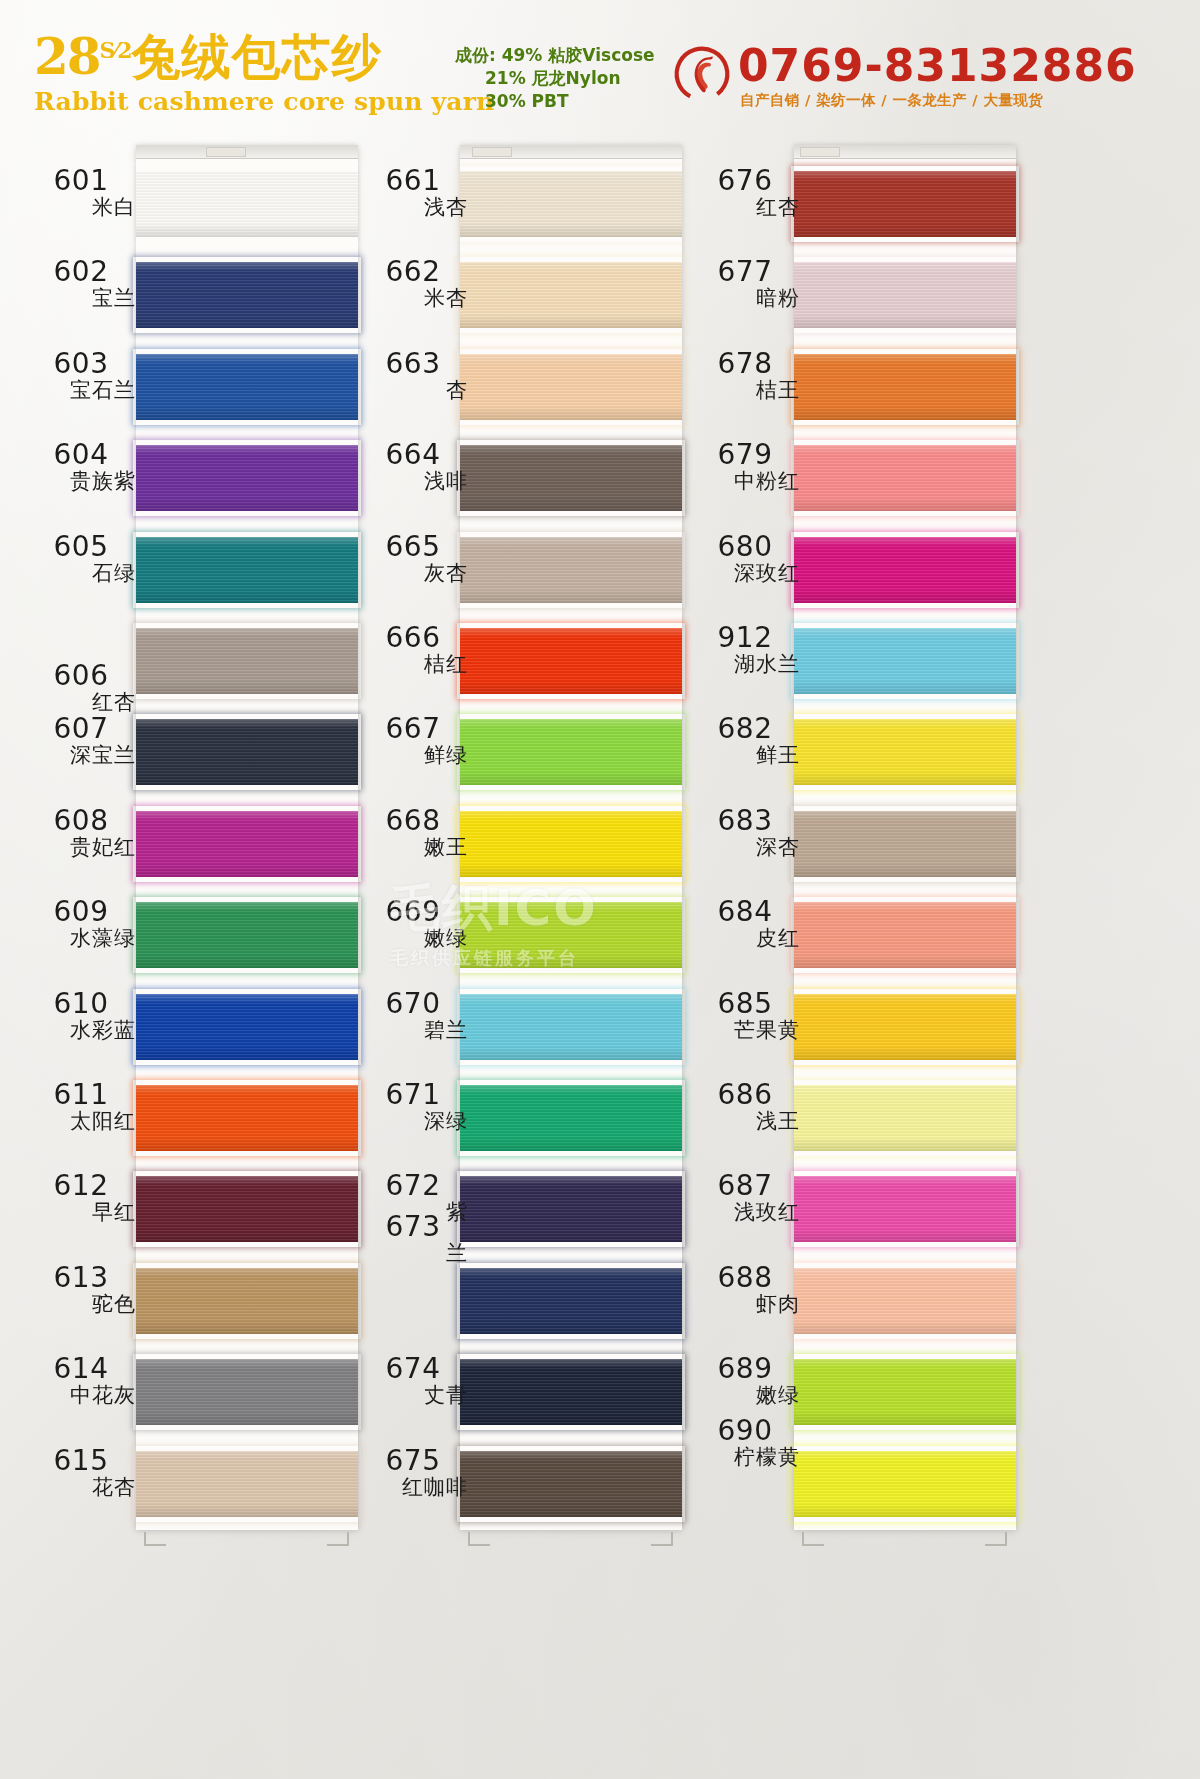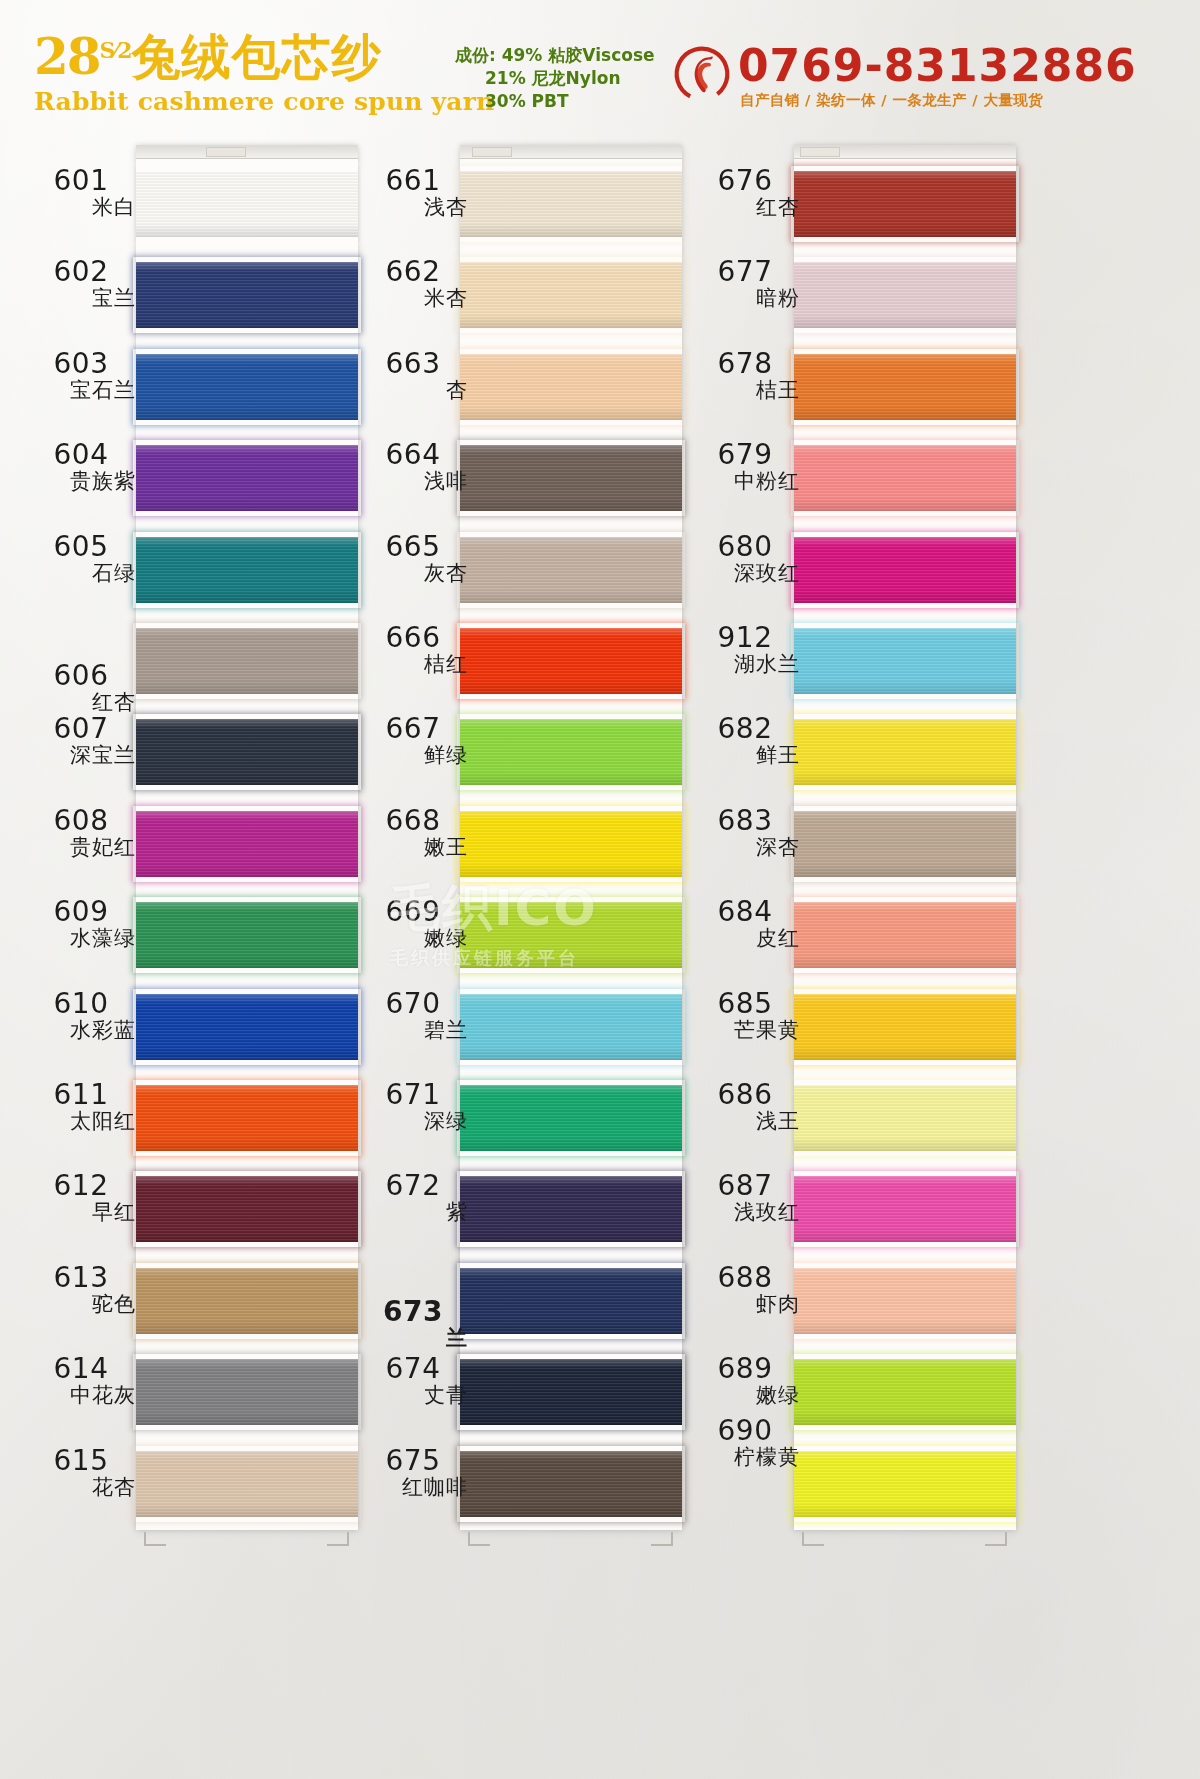--- a/index.html
+++ b/index.html
@@ -450,21 +450,21 @@
           <div class="name">碧兰</div>
         </div>
         <div class="label" style="top: 946px;">
           <div class="code">671</div>
           <div class="name">深绿</div>
         </div>
         <div class="label" style="top: 1037.4px;">
           <div class="code">672</div>
           <div class="name">紫</div>
         </div>
-        <div class="label" style="top: 1163px; font-weight: bold;">
+        <div class="label" style="top: 1078px;">
           <div class="code">673</div>
           <div class="name">兰</div>
         </div>
         <div class="label" style="top: 1220.2px;">
           <div class="code">674</div>
           <div class="name">丈青</div>
         </div>
         <div class="label" style="top: 1311.6px;">
           <div class="code">675</div>
           <div class="name">红咖啡</div>

